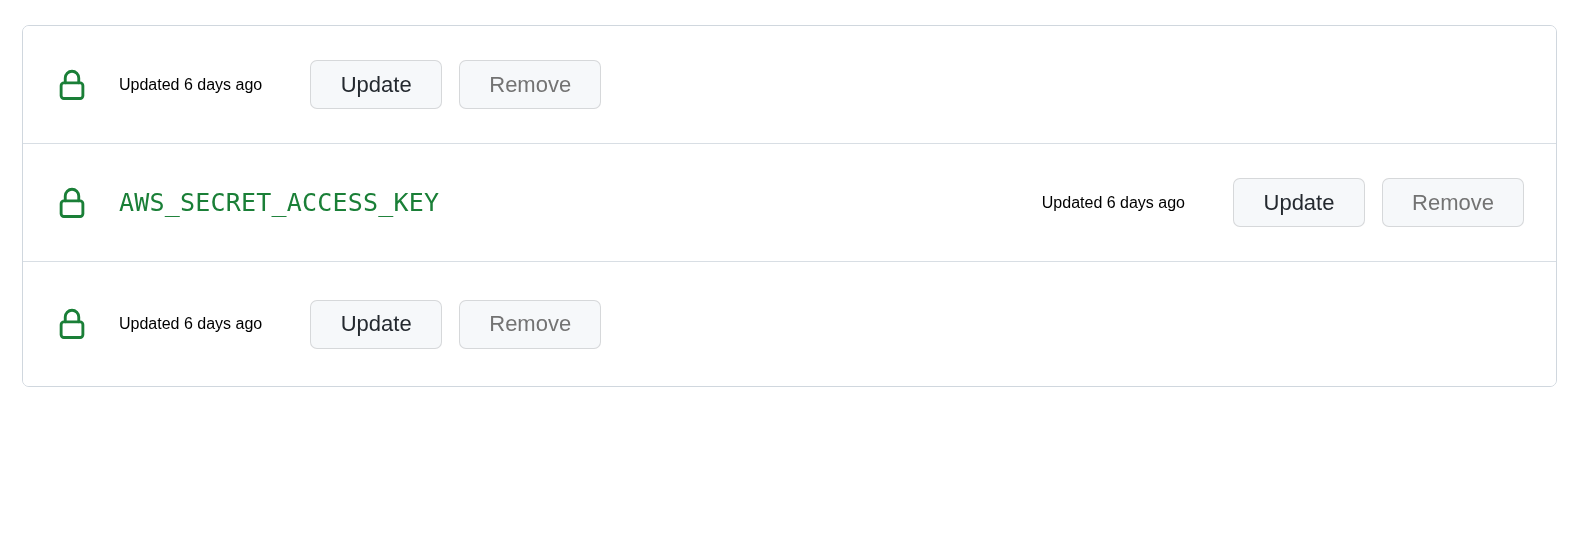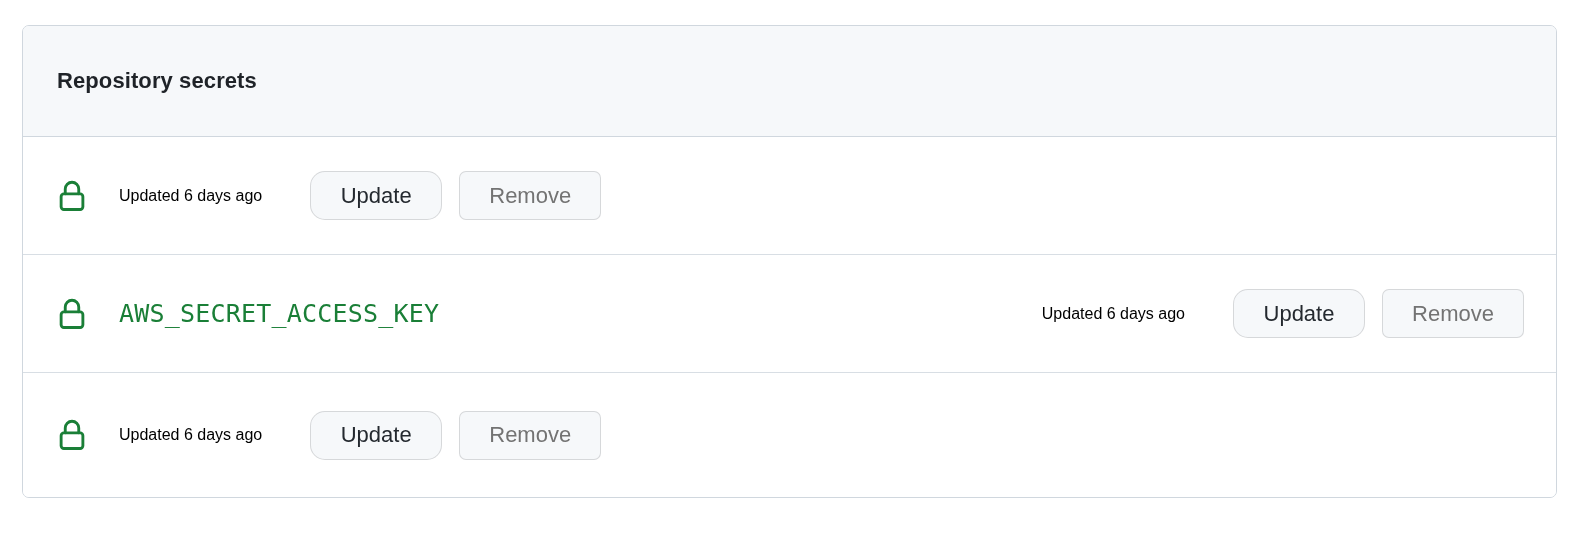--- a/index.html
+++ b/index.html
@@ -120,37 +120,33 @@
     background: #f6f8fa;
     font-family: "Liberation Sans", sans-serif;
     font-size: 22px;
     line-height: 1;
     cursor: pointer;
     white-space: nowrap;
   }
   .btn-update {
     color: #24292f;
     min-width: 132px;
-    border-radius: 15px;
   }
   .btn-remove {
     color: #737373;
     min-width: 142px;
   }
 </style>
 </head>
 <body>
 
 <div class="page">
 
   <div class="secrets-card">
 
-    <div class="card-header">
-      <span class="card-header-title">Repository secrets</span>
-    </div>
 
     <div class="secret-row">
       <span class="lock-cell">
         <svg class="lock-icon" viewBox="0 0 24 26" fill="none" xmlns="http://www.w3.org/2000/svg" aria-hidden="true">
           <path d="M6.6 11.2V7.4a5.4 5.4 0 0 1 10.8 0v3.8" stroke="#1a7f37" stroke-width="2.3" stroke-linecap="round"></path>
           <rect x="3.3" y="11.3" width="17.4" height="12.5" rx="2.2" stroke="#1a7f37" stroke-width="2.3"></rect>
         </svg>
       </span>
       <span class="secret-updated">Updated 6 days ago</span>
       <span class="row-actions">

